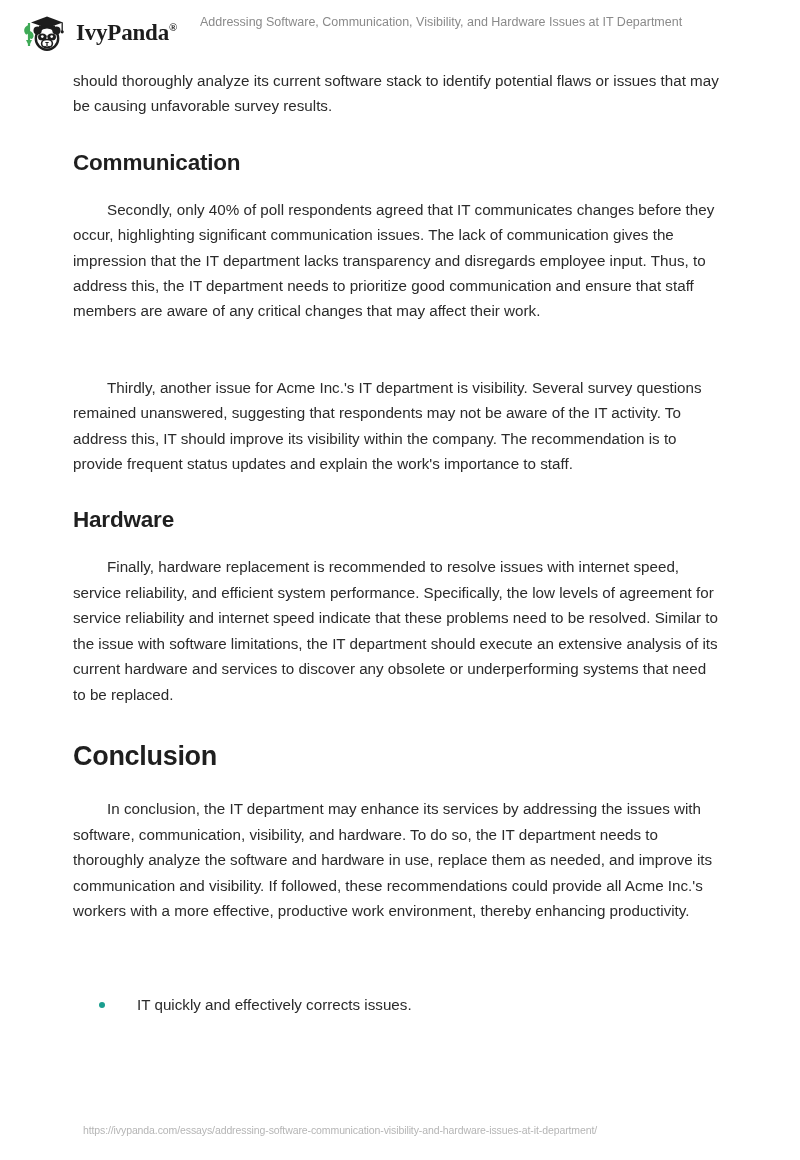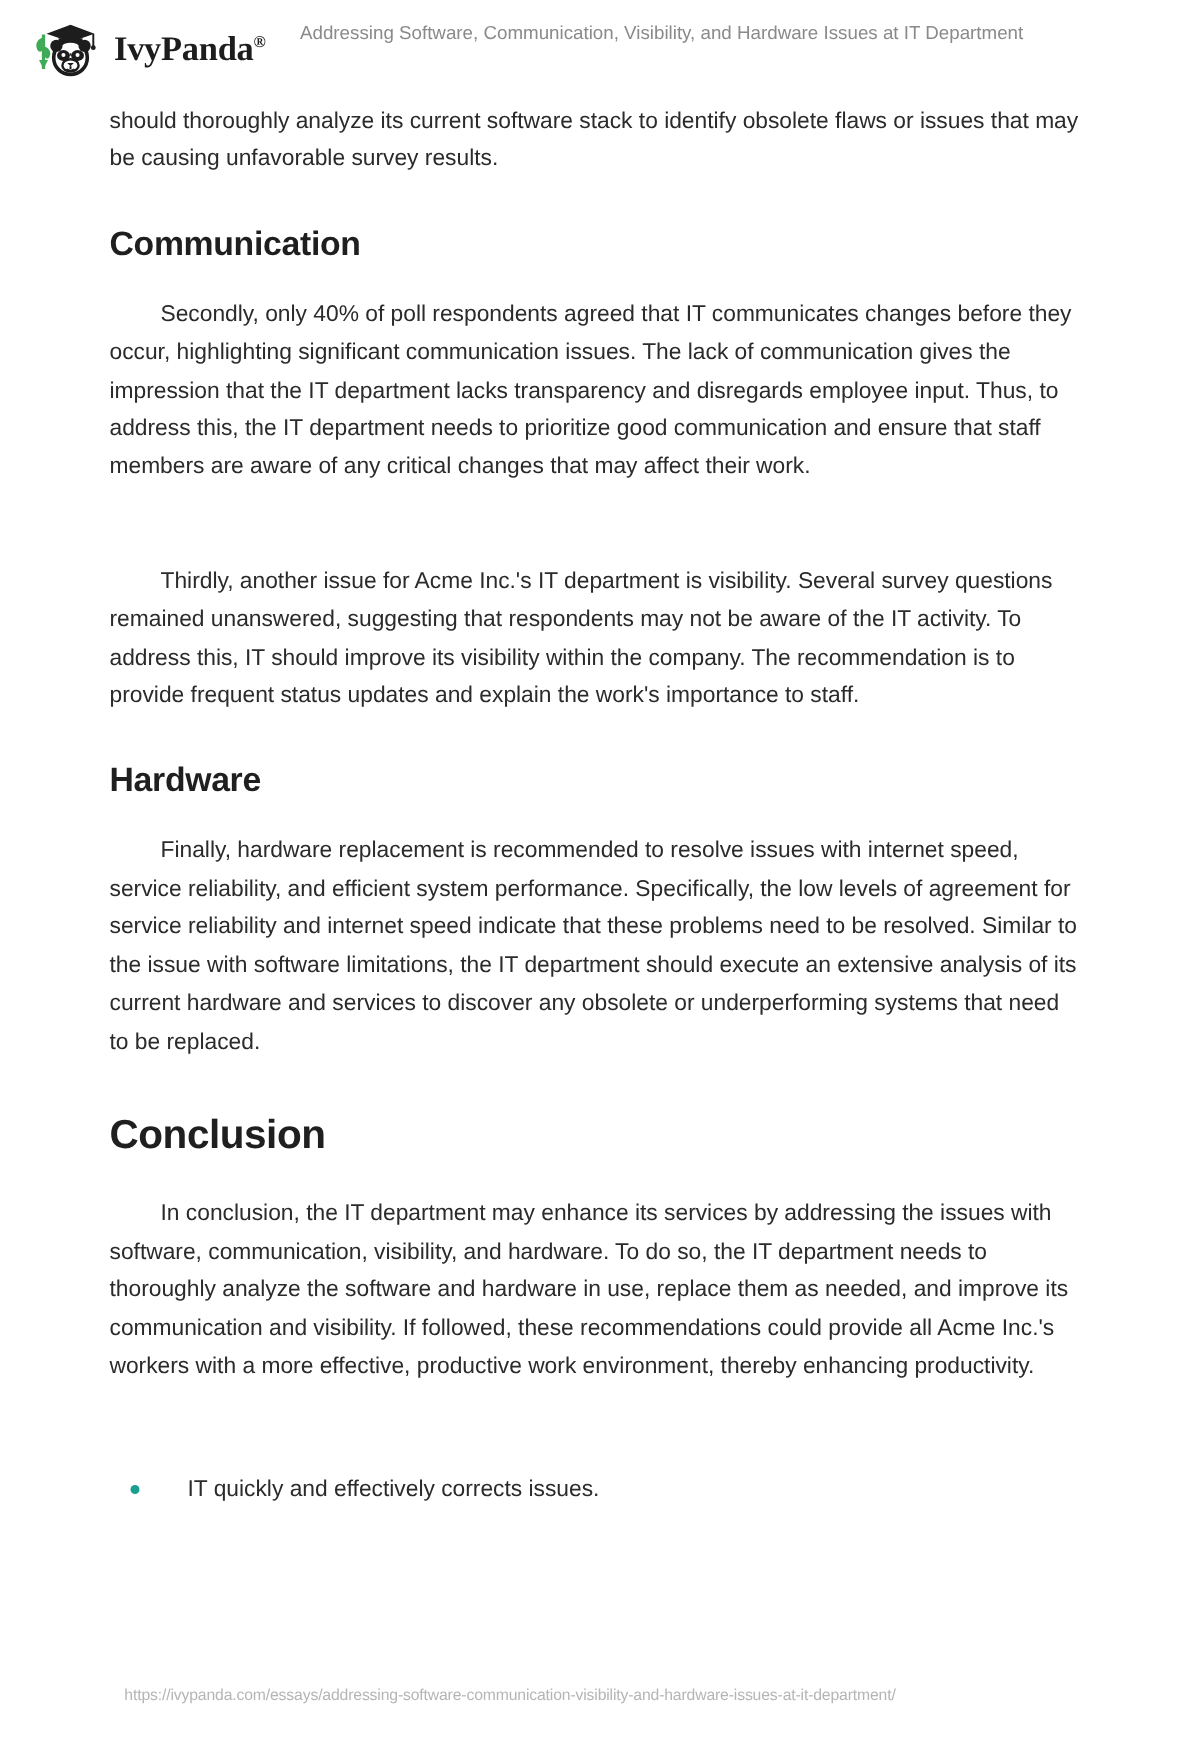--- a/index.html
+++ b/index.html
@@ -101,21 +101,21 @@
   }
 
   .gap-h3-before { height: 30px; }
   .gap-h3-after  { height: 21px; }
   .gap-h2-before { height: 33px; }
   .gap-h2-after  { height: 24px; }
 
   
   ul.survey-list {
     list-style: none;
-    margin: 0;
+    margin: 12px;
     padding: 0;
   }
   ul.survey-list li {
     position: relative;
     padding-left: 52px;
     font-size: 15.2px;
     line-height: 25.4px;
     color: #2b2b2b;
   }
   ul.survey-list li .bullet-dot {
@@ -180,21 +180,21 @@
       </svg>
     </span>
     <span class="brand-word"><span>IvyPanda</span><span class="brand-reg">®</span></span>
   </div>
 
   <div class="header-title">Addressing Software, Communication, Visibility, and Hardware Issues at IT Department</div>
 </div>
 
 <div class="content">
 
-  <p class="body-text">should thoroughly analyze its current software stack to identify obsolete flaws or issues that may be causing unfavorable survey results.</p>
+  <p class="body-text">should thoroughly analyze its current software stack to identify potential flaws or issues that may be causing unfavorable survey results.</p>
 
   <div class="gap-h3-before"></div>
   <h3 class="sub-title">Communication</h3>
   <div class="gap-h3-after"></div>
   <p class="body-text indent">Secondly, only 40% of poll respondents agreed that IT communicates changes before they occur, highlighting significant communication issues. The lack of communication gives the impression that the IT department lacks transparency and disregards employee input. Thus, to address this, the IT department needs to prioritize good communication and ensure that staff members are aware of any critical changes that may affect their work.</p>
 
   <div class="gap-h3-before"></div>
   <div class="gap-h3-after"></div>
   <p class="body-text indent">Thirdly, another issue for Acme Inc.'s IT department is visibility. Several survey questions remained unanswered, suggesting that respondents may not be aware of the IT activity. To address this, IT should improve its visibility within the company. The recommendation is to provide frequent status updates and explain the work's importance to staff.</p>
 

